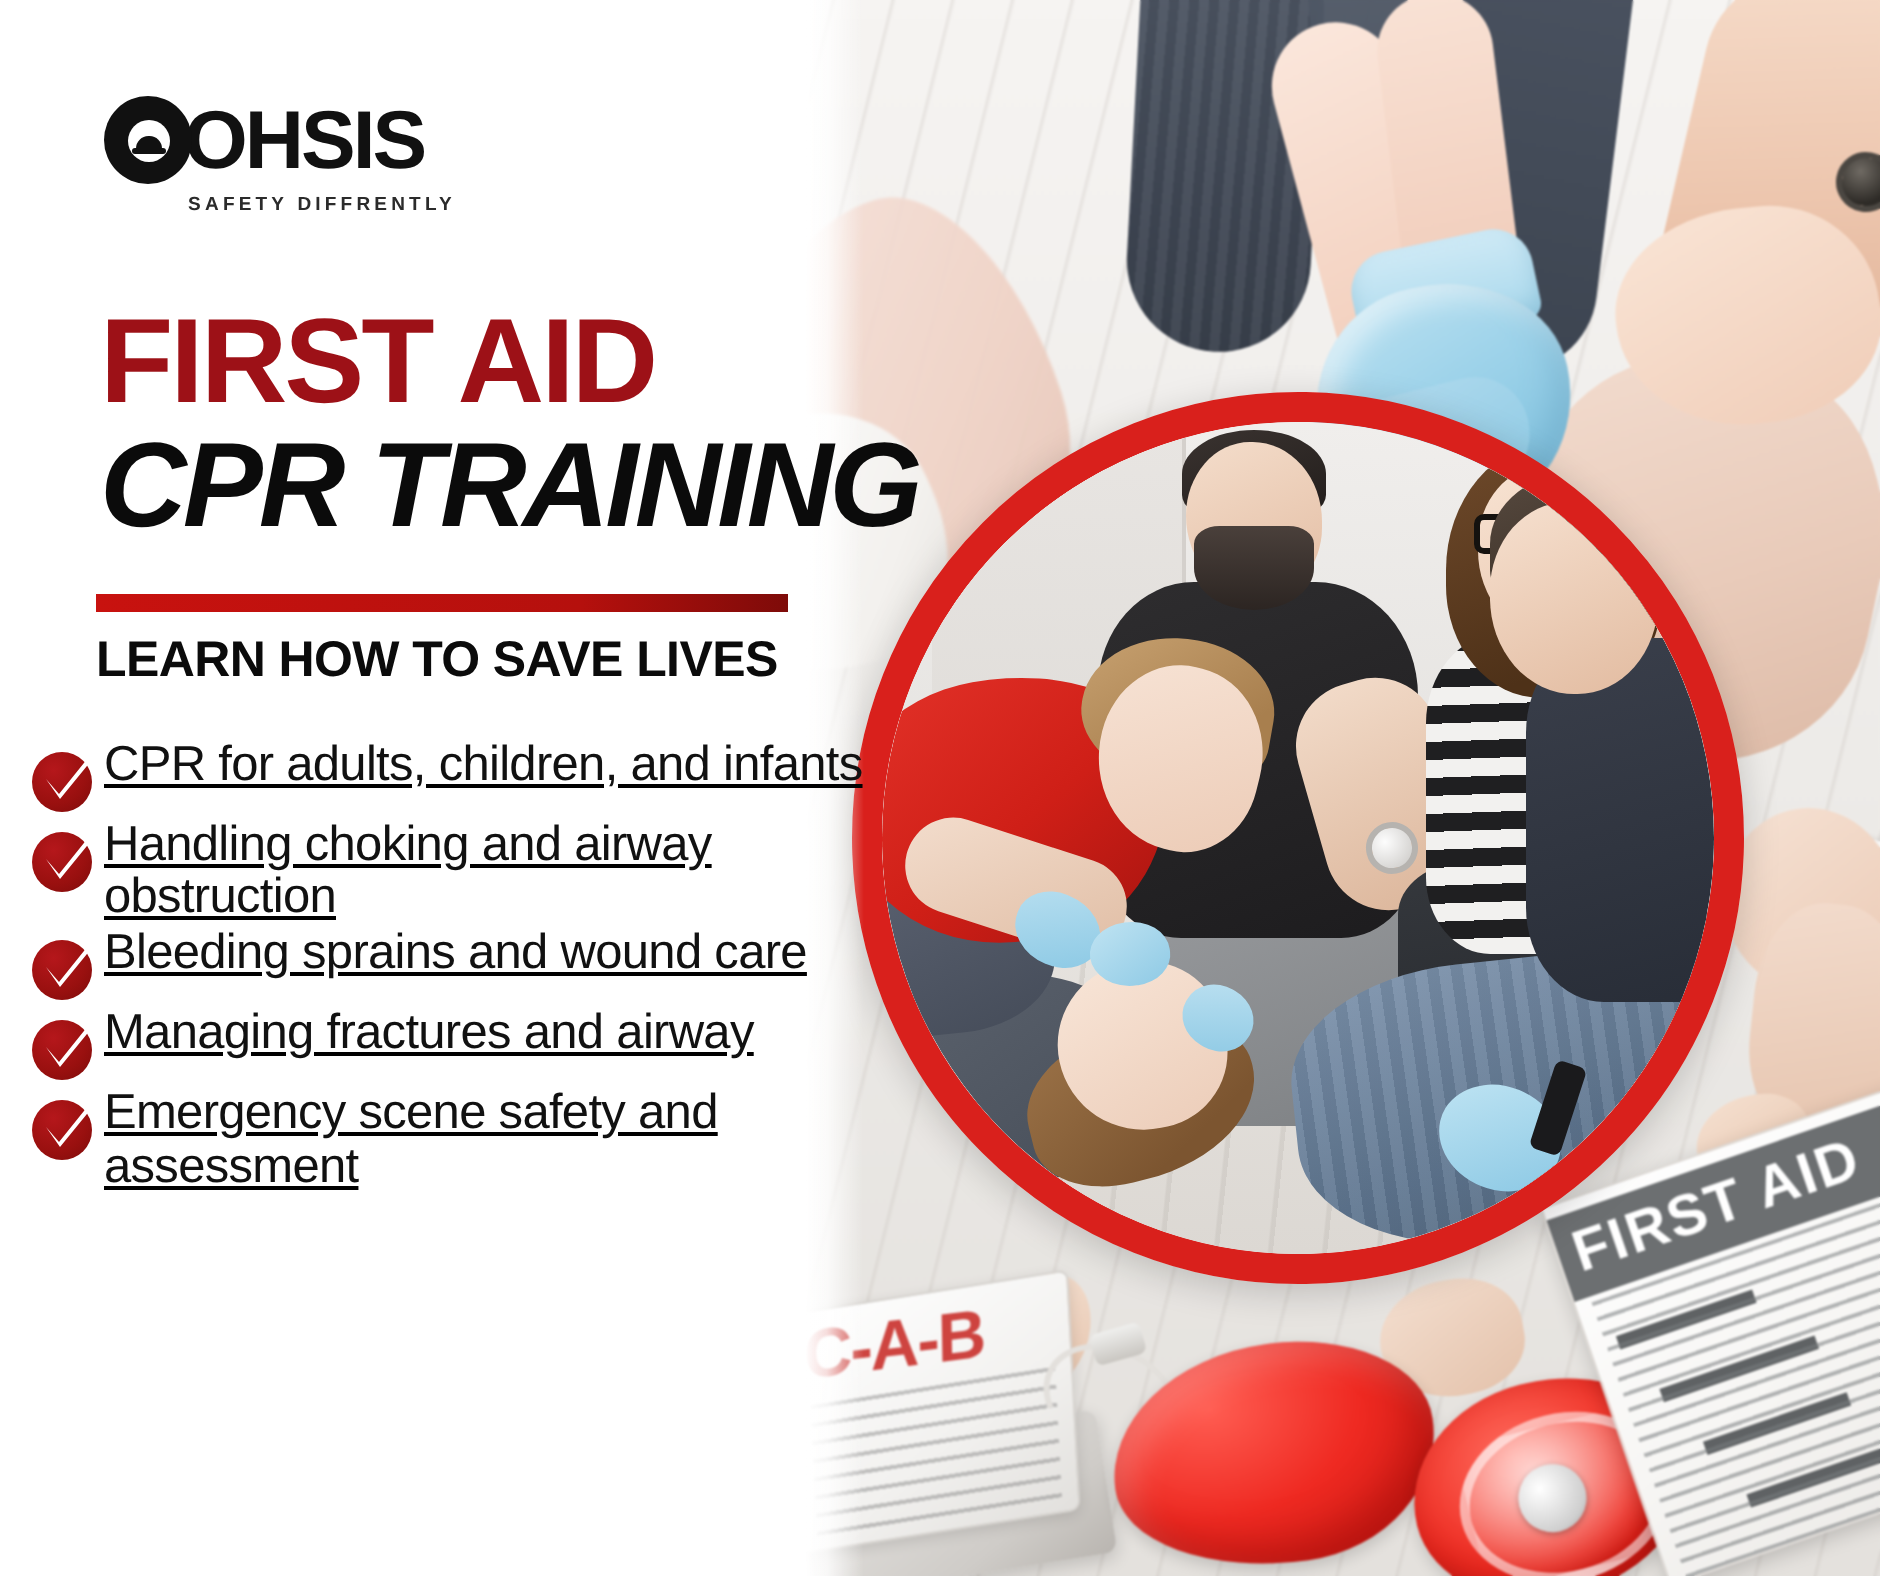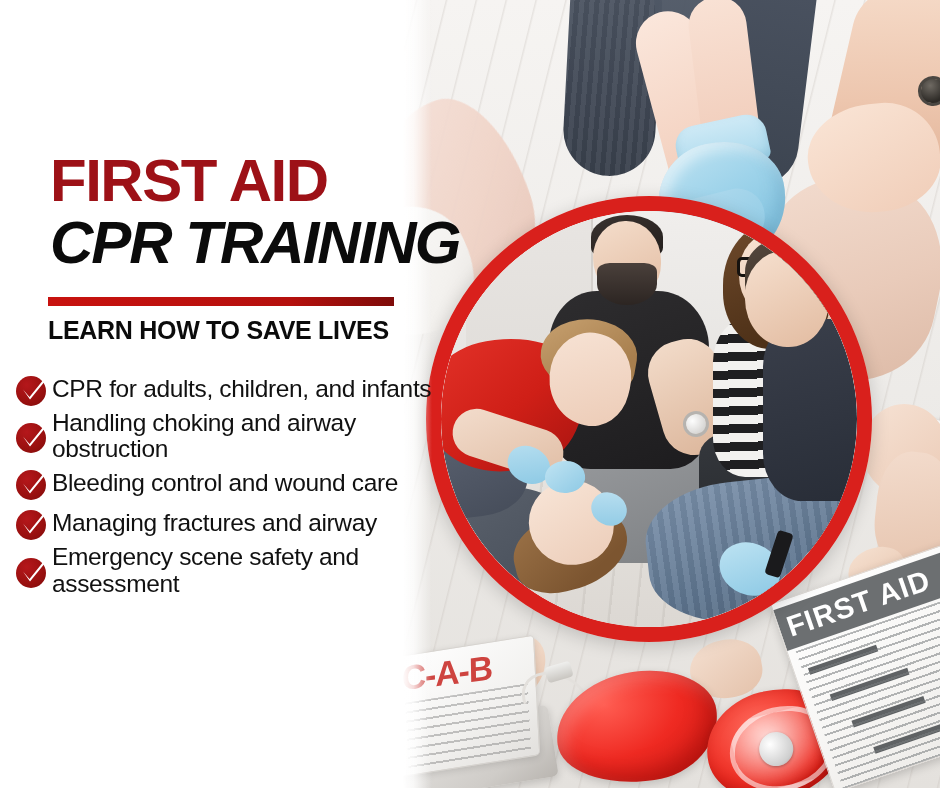--- a/index.html
+++ b/index.html
@@ -821,22 +821,23 @@
 
   
   .bullets {
     position:absolute;
     left:14px; top:370px;
     width:520px;
     list-style:none;
   }
   .bullet {
     display:flex;
-    align-items:center;
+    align-items:flex-start;
     margin-bottom:2px;
+    text-decoration:underline;
   }
   .check {
     position:relative;
     flex:0 0 auto;
     width:36px; height:36px;
     margin-top:2px;
   }
   .check .disc {
     position:absolute;
     left:2px; top:4px;
@@ -966,20 +967,29 @@
         <div class="t">FIRST AID</div>
       </div>
     </div>
   </div>
 
   <div class="left-panel"></div>
   <div class="left-fade"></div>
 
   <div class="content">
 
+    <div class="logo-wrap">
+      <div class="logo-mark">
+        <span class="logo-o">
+          <span class="inner"></span>
+        </span>
+        <span class="logo-text">OHSIS</span>
+      </div>
+      <div class="logo-tag">SAFETY DIFFRENTLY</div>
+    </div>
 
     <div class="headline">
       <div class="h-line1">FIRST AID</div>
       <div class="h-line2">CPR TRAINING</div>
     </div>
 
     <div class="rule"></div>
 
     <div class="subhead">LEARN HOW TO SAVE LIVES</div>
 
@@ -1006,21 +1016,21 @@
         <span class="bullet-text">Handling choking and airway obstruction</span>
       </li>
 
       <li class="bullet">
         <span class="check">
           <span class="disc"></span>
           <svg viewBox="0 0 38 38" aria-hidden="true">
             <path d="M9 19.5 L15.5 27 L34 4 L31.5 10.5 L16 29.5 Z" fill="#ffffff"></path>
           </svg>
         </span>
-        <span class="bullet-text">Bleeding control and wound care</span>
+        <span class="bullet-text">Bleeding sprains and wound care</span>
       </li>
 
       <li class="bullet">
         <span class="check">
           <span class="disc"></span>
           <svg viewBox="0 0 38 38" aria-hidden="true">
             <path d="M9 19.5 L15.5 27 L34 4 L31.5 10.5 L16 29.5 Z" fill="#ffffff"></path>
           </svg>
         </span>
         <span class="bullet-text">Managing fractures and airway</span>

